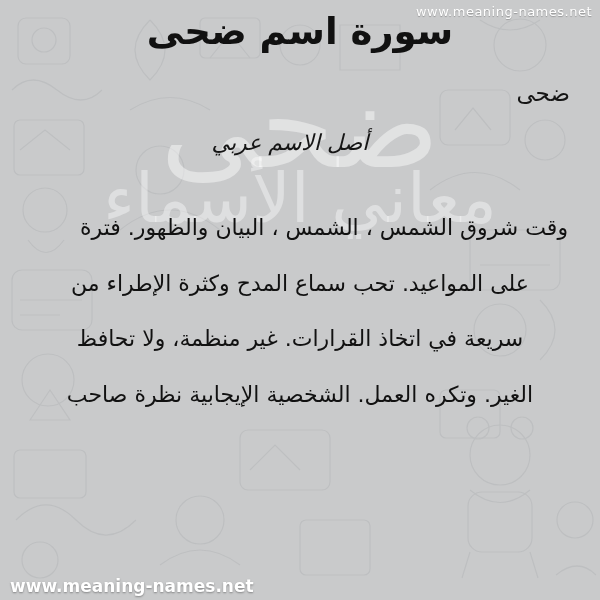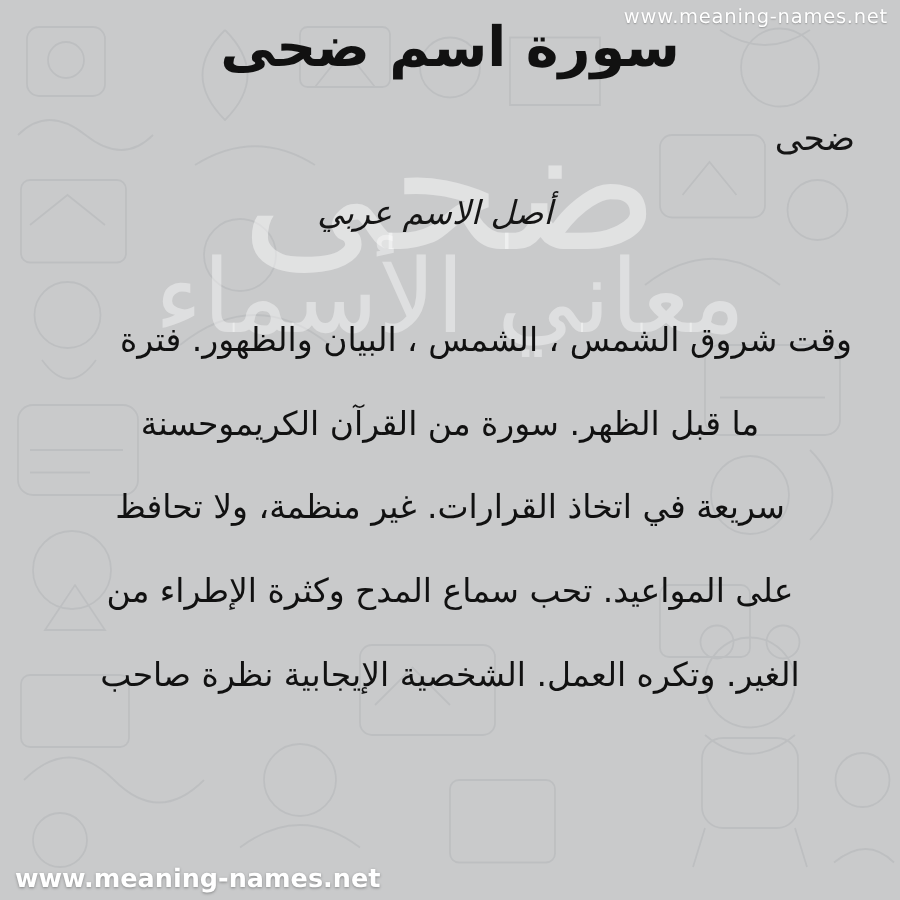--- a/index.html
+++ b/index.html
@@ -192,22 +192,21 @@
 
   <div class="content">
 
     <h1 class="title">سورة اسم ضحى</h1>
 
     <div class="name-line">ضحى</div>
 
     <div class="kv second">أصل الاسم عربي</div>
 
     <div class="para p1">وقت شروق الشمس ، الشمس ، البيان والظهور. فترة</div>
-    <div class="para">ما قبل الظهر. سورة من القرآن الكريموحسنة</div>
+    <div class="para">على المواعيد. تحب سماع المدح وكثرة الإطراء من</div>
     <div class="para">سريعة في اتخاذ القرارات. غير منظمة، ولا تحافظ</div>
-    <div class="para">على المواعيد. تحب سماع المدح وكثرة الإطراء من</div>
     <div class="para">الغير. وتكره العمل. الشخصية الإيجابية نظرة صاحب</div>
 
   </div>
 
   <div class="wm-bottom">www.meaning-names.net</div>
 
 </div>
 
 </body></html>

